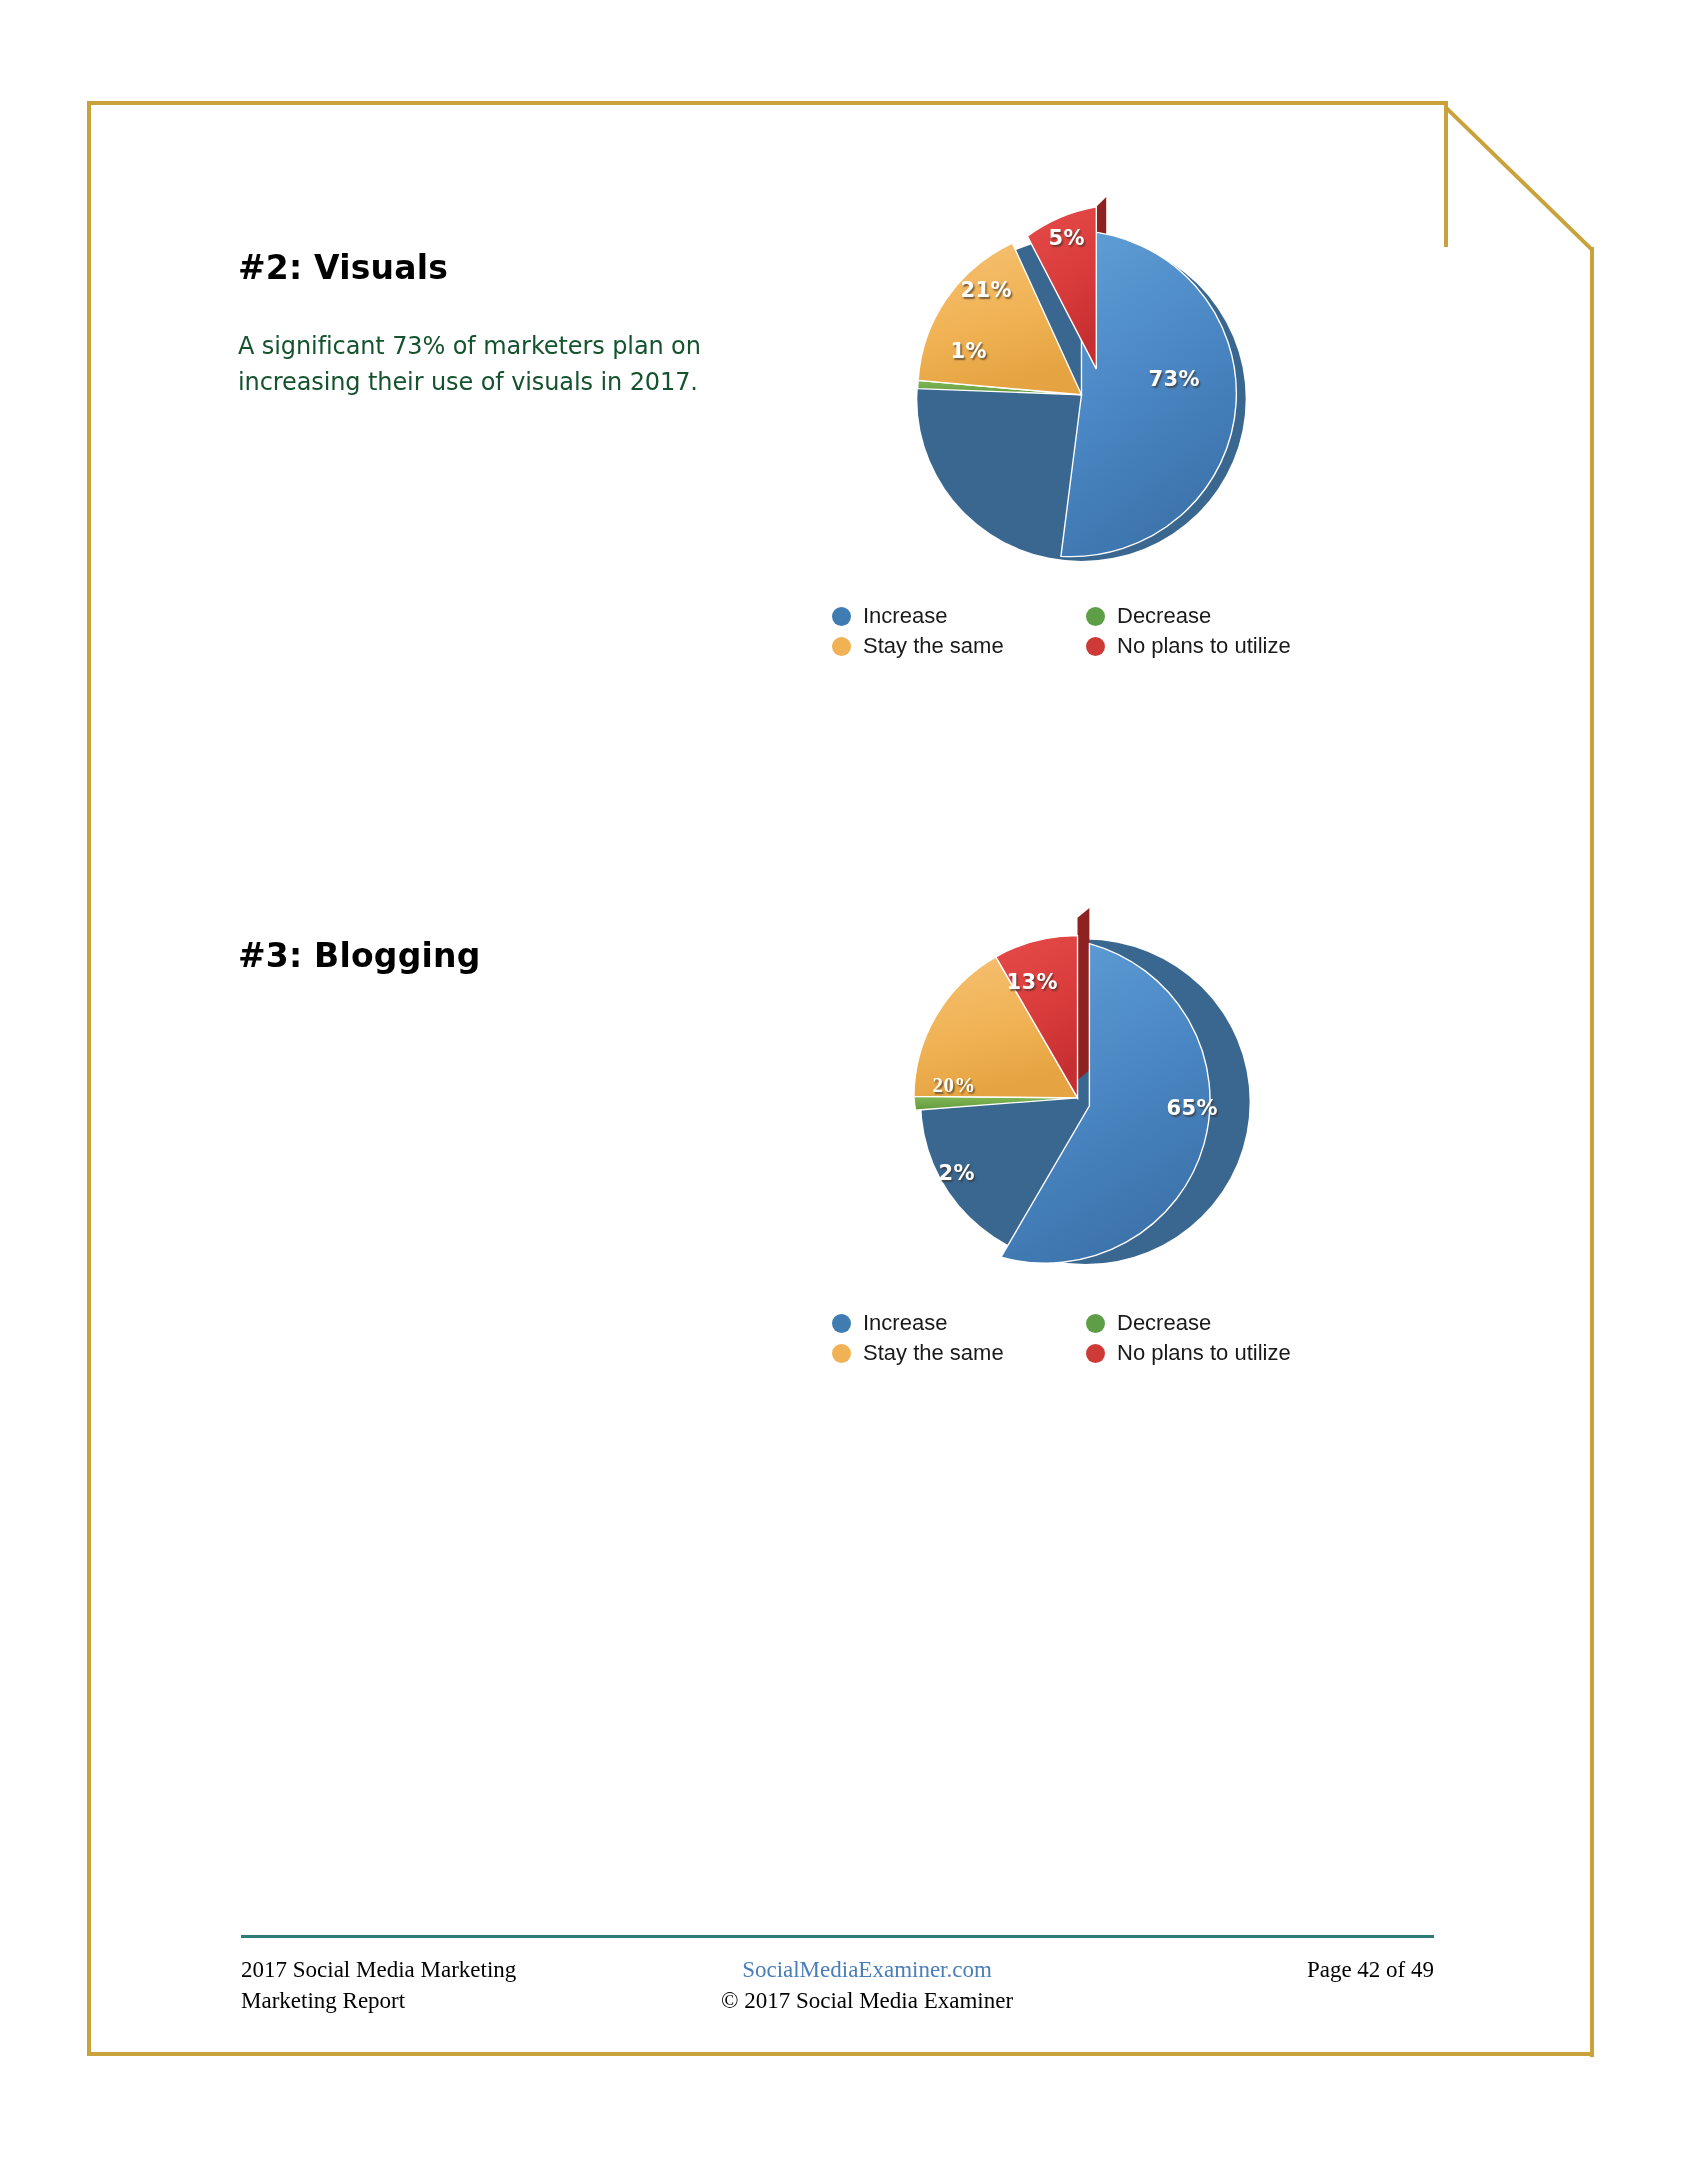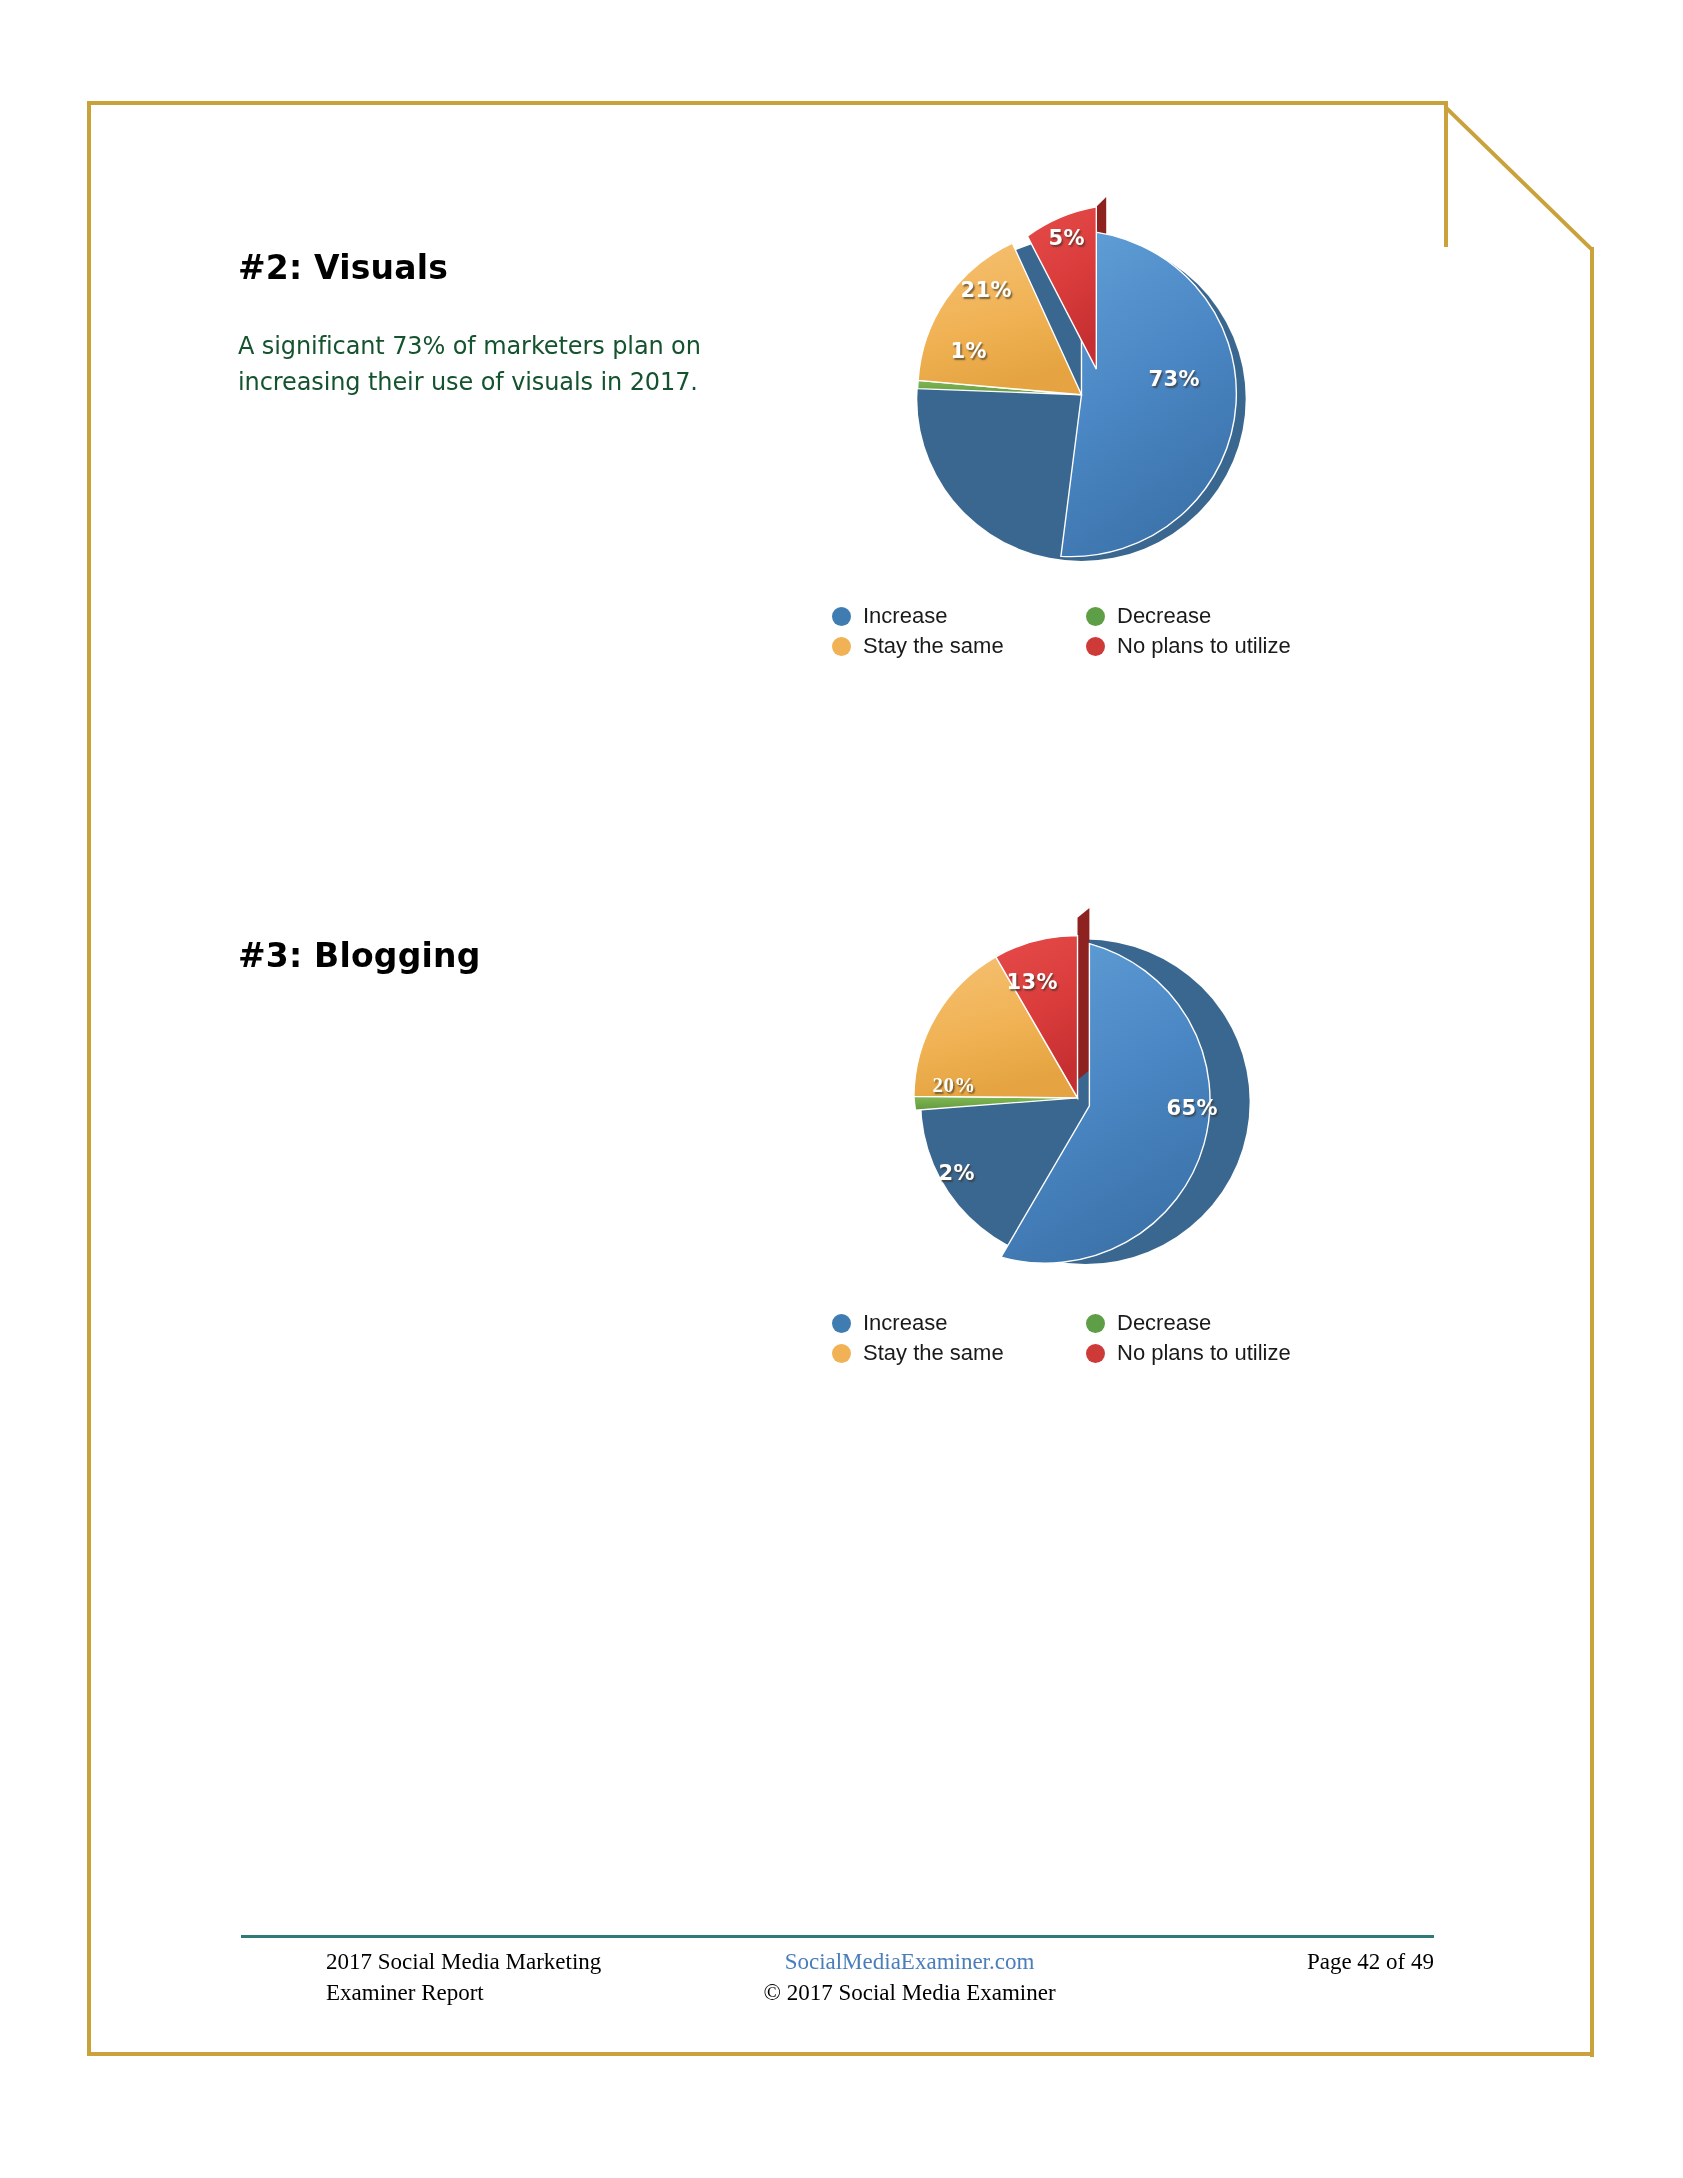--- a/index.html
+++ b/index.html
@@ -157,23 +157,23 @@
     top: 1935px;
     width: 1193px;
   }
   .footer-rule {
     width: 100%;
     height: 3px;
     background: #2F7A78;
   }
   .footer-cols {
     display: flex;
-    justify-content: flex-end;
+    justify-content: space-between;
     align-items: flex-start;
-    margin-top: 8px;
+    margin-top: 16px;
     font-family: "Liberation Serif", serif;
     font-size: 23px;
     color: #000000;
     line-height: 1.35;
   }
   .footer-left  { text-align: left;  width: 356px; }
   .footer-mid   { text-align: center; width: 455px; }
   .footer-right { text-align: right; width: 297px; }
   .footer-link {
     color: #4A7EBB;
@@ -337,21 +337,21 @@
         </div>
       </div>
     </div>
   </div>
 
   <div class="footer">
     <div class="footer-rule"></div>
     <div class="footer-cols">
       <div class="footer-left">
         <span class="footer-line">2017 Social Media Marketing</span>
-        <span class="footer-line">Examiner Report</span>
+        <span class="footer-line">Marketing Report</span>
       </div>
       <div class="footer-mid">
         <span class="footer-link">SocialMediaExaminer.com</span>
         <span class="footer-copy">© 2017 Social Media Examiner</span>
       </div>
       <div class="footer-right">
         <span class="footer-line">Page 42 of 49</span>
       </div>
     </div>
   </div>

